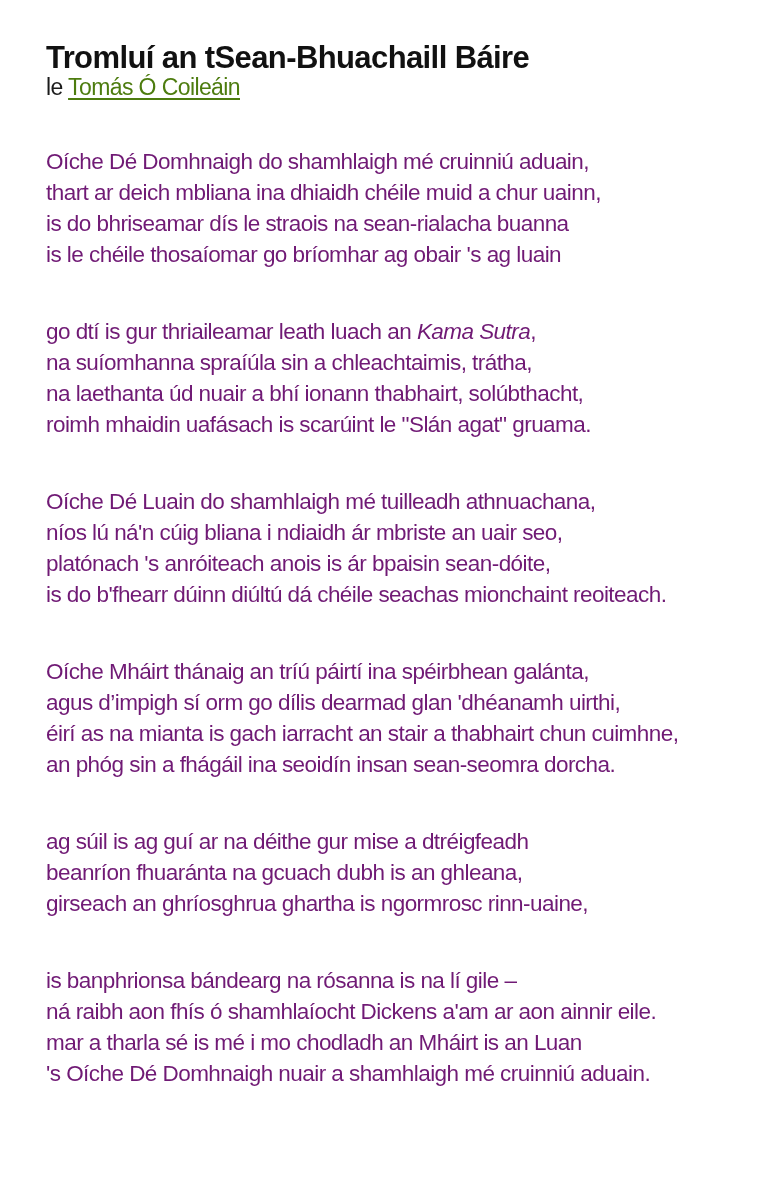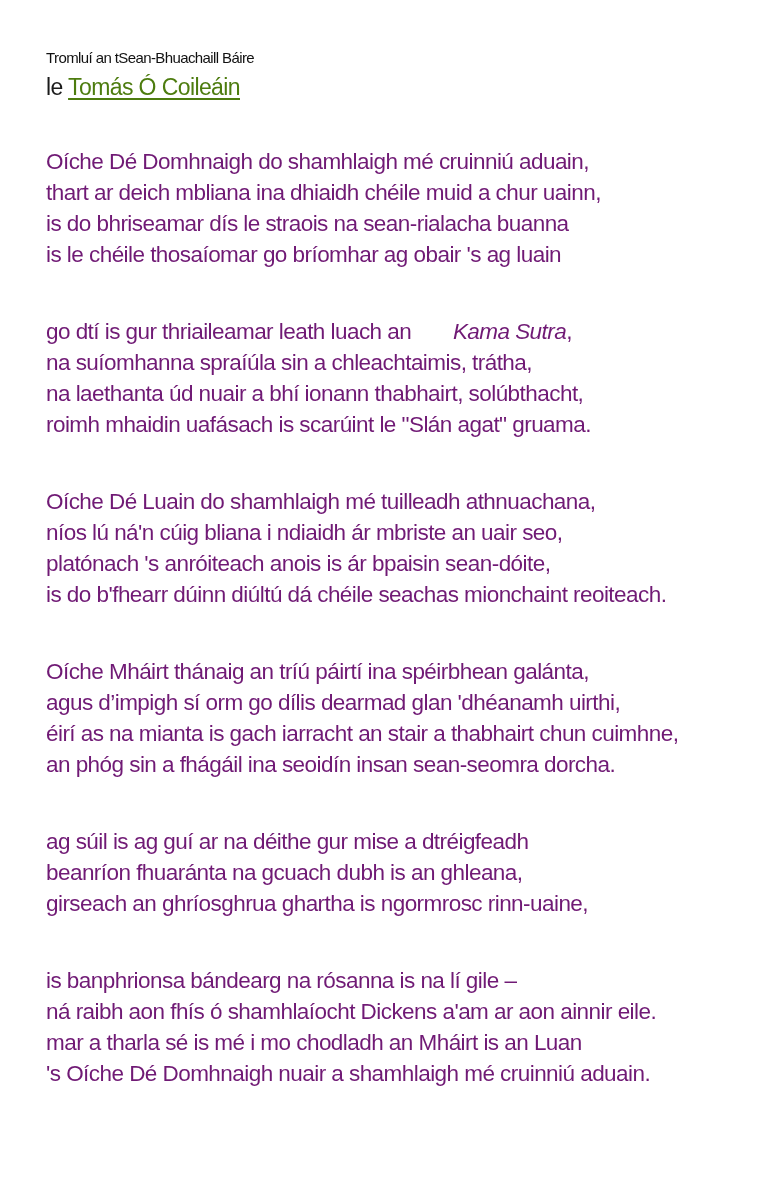--- a/index.html
+++ b/index.html
@@ -15,22 +15,22 @@
     color: #1a1a1a;
     font-family: "Liberation Sans", "DejaVu Sans", sans-serif;
   }
   .page {
     position: absolute;
     left: 46px;
     top: 44px;
     width: 720px;
   }
   .title {
-    font-size: 15px;
-    font-weight: normal;
+    font-size: 31px;
+    font-weight: bold;
     line-height: 28px;
     letter-spacing: -0.6px;
     color: #111111;
     white-space: nowrap;
   }
   .byline {
     font-size: 23px;
     line-height: 30px;
     letter-spacing: -0.6px;
     color: #1a1a1a;
@@ -52,21 +52,20 @@
     margin: 0 0 46px 0;
   }
   .line {
     font-size: 22.5px;
     line-height: 31px;
     letter-spacing: -0.55px;
     white-space: nowrap;
     color: #701a75;
   }
   .line em {
-    margin-left: 36px;
   }
 </style>
 </head>
 <body>
 
 <div class="page">
   <div class="title">Tromluí an tSean-Bhuachaill Báire</div>
   <div class="byline">
     <span>le </span><a class="author-link">Tomás Ó Coileáin</a>
   </div>

